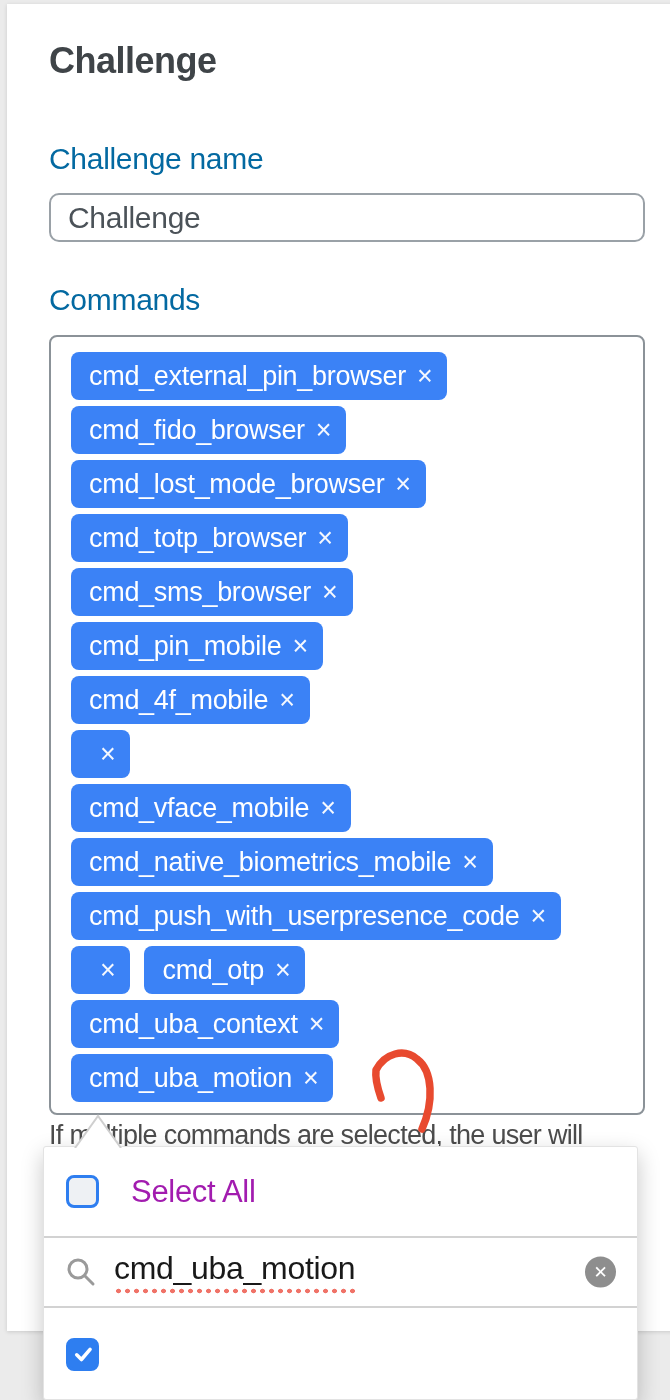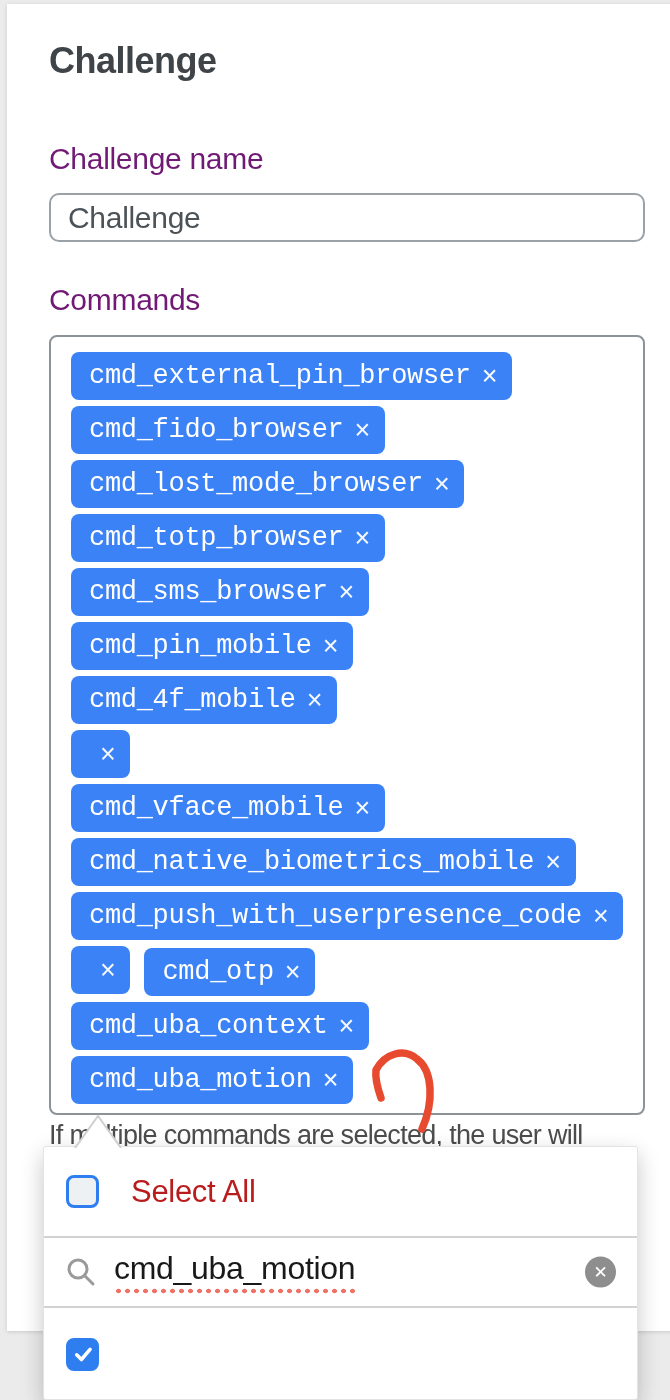--- a/index.html
+++ b/index.html
@@ -13,21 +13,21 @@
   .card{
     position:absolute;left:7px;top:4px;width:668px;height:1327px;
     background:#ffffff;box-shadow:0 1px 4px rgba(0,0,0,.14);
   }
   .page-title{
     position:absolute;left:42px;top:36px;
     font-size:36px;font-weight:700;color:#3f4448;letter-spacing:-.5px;
   }
   .field-label{
     position:absolute;left:42px;
-    font-size:30px;color:#701a75;letter-spacing:-.3px;
+    font-size:30px;color:#0369a1;letter-spacing:-.3px;
   }
   .lbl-name{top:138px;}
   .lbl-commands{top:279px;text-align:center;}
   .text-input{
     position:absolute;left:42px;top:189px;width:596px;height:49px;
     border:2px solid #9aa1a7;border-radius:10px;background:#fff;
     box-sizing:border-box;padding:0 0 0 17px;
     font-family:inherit;font-size:30px;color:#4b5258;letter-spacing:-.3px;
     outline:none;
   }
@@ -38,21 +38,21 @@
     box-sizing:border-box;padding:15px 10px 0 20px;overflow:hidden;
   }
   .chip-row{margin-bottom:6px;white-space:nowrap;}
   .chip{
     display:inline-flex;align-items:center;height:48px;
     background:var(--chip-blue,#3b82f6);color:#fff;border-radius:8px;
     padding:0 15px 0 18px;margin-right:14px;
     font-size:27px;letter-spacing:-.3px;cursor:default;
   }
   .chip:last-child{margin-right:0;}
-  .chip-label{line-height:48px;font-family:Liberation Mono, monospace;}
+  .chip-label{line-height:48px;}
   .chip-x{
     margin-left:11px;font-size:27px;line-height:48px;font-weight:400;
     opacity:.95;cursor:pointer;
   }
   
   .hint-text{
     position:absolute;left:42px;top:1116px;width:600px;height:32px;
     font-size:27px;line-height:30px;color:#4c4c4c;letter-spacing:-.7px;
     white-space:nowrap;overflow:hidden;
   }
@@ -72,21 +72,21 @@
   .dd-divider{height:0;border-top:2px solid #d2d2d2;margin:0;}
   .checkbox{
     width:33px;height:33px;border-radius:8px;box-sizing:border-box;
     border:3px solid var(--checkbox-blue,#3b82f6);background:#eef1f4;
     flex:0 0 auto;display:flex;align-items:center;justify-content:center;
     cursor:pointer;
   }
   .checkbox svg{display:none;}
   .checkbox.checked{background:var(--checkbox-blue,#2e7ef0);border-color:var(--checkbox-blue,#2e7ef0);}
   .checkbox.checked svg{display:block;}
-  .dd-label{margin-left:32px;font-size:31px;color:#b91c1c;letter-spacing:-.3px;}
+  .dd-label{margin-left:32px;font-size:31px;color:#a21caf;letter-spacing:-.3px;}
   .search-icon{margin-left:0;flex:0 0 auto;}
   .search-text{
     margin-left:18px;font-size:32px;color:#191919;letter-spacing:-.3px;
     padding-bottom:7px;
     background-image:radial-gradient(circle,var(--squiggle-red,#f07368) 2.2px,rgba(0,0,0,0) 2.6px);
     background-size:9px 6px;background-repeat:repeat-x;background-position:left bottom;
   }
   .clear-btn{
     position:absolute;right:21px;top:50%;transform:translateY(-50%);
     width:31px;height:31px;border-radius:50%;background:#8e8e8e;

